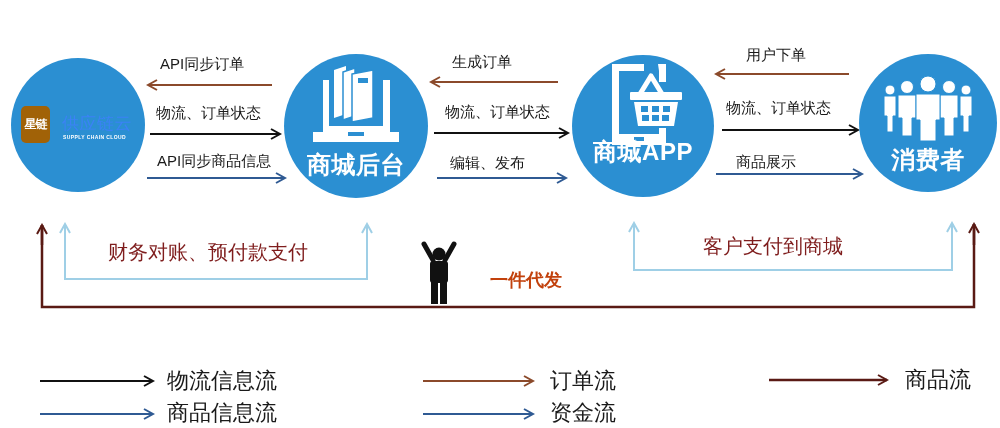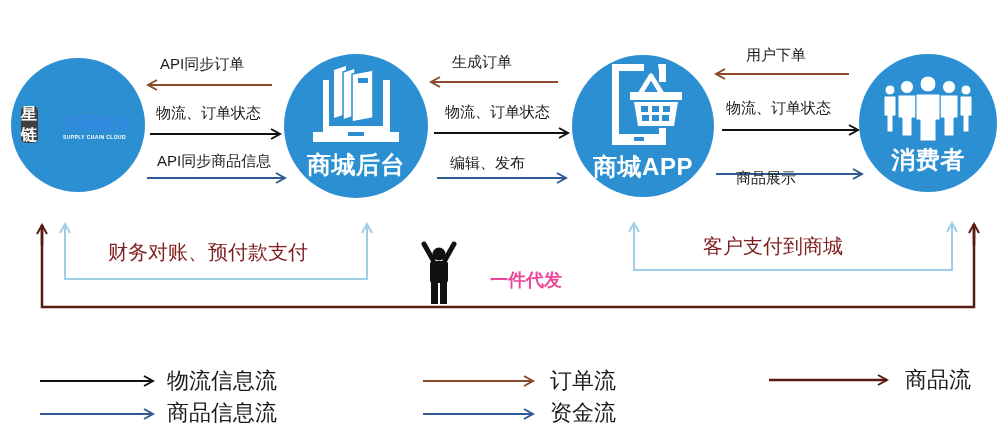--- a/index.html
+++ b/index.html
@@ -5,24 +5,24 @@
   html, body { margin:0; padding:0; background:#ffffff; }
   body { width:1000px; height:428px; position:relative; overflow:hidden;
          font-family:"Liberation Sans", "DejaVu Sans", sans-serif; color:#1a1a1a; }
   .abs { position:absolute; }
   svg.overlay { position:absolute; left:0; top:0; width:1000px; height:428px; }
   .circle { position:absolute; border-radius:50%; background:#2b8fd2; }
   .node-label { position:absolute; color:#fff; font-weight:bold; font-size:24px;
                 white-space:nowrap; transform:translate(-50%,-50%); letter-spacing:0.5px; }
   .flow-label { position:absolute; font-size:15px; white-space:nowrap; transform:translateY(-50%); color:#1a1a1a; }
   .big-label { position:absolute; font-size:20px; white-space:nowrap; transform:translateY(-50%); color:#7f1d1d; }
-  .bold-label { position:absolute; font-size:18px; font-weight:bold; white-space:nowrap; transform:translateY(-50%); color:#ec4899; }
+  .bold-label { position:absolute; font-size:18px; font-weight:bold; white-space:nowrap; transform:translateY(-50%); color:#c2410c; }
   .legend-label { position:absolute; font-size:22px; white-space:nowrap; transform:translateY(-50%); color:#1a1a1a; }
-  .logo-mark { position:absolute; left:21px; top:106px; width:17px; height:37px; background:#404040;
-               border-radius:5px; color:#fff; font-size:16px; font-weight:bold; display:flex;
+  .logo-mark { position:absolute; left:21px; top:106px; width:29px; height:37px; background:#a16207;
+               border-radius:5px; color:#fff; font-size:12px; font-weight:bold; display:flex;
                align-items:center; justify-content:center; letter-spacing:-1px; }
   .logo-name { position:absolute; left:62px; top:112px; color:#3b82f6; font-size:17px; white-space:nowrap; letter-spacing:0.5px; }
   .logo-tagline { position:absolute; left:63px; top:134px; color:#fff; font-size:5px; font-weight:bold; white-space:nowrap; letter-spacing:0.4px; }
 </style>
 </head>
 <body>
 
 <svg class="overlay" viewBox="0 0 1000 428">
   <defs>
     <marker id="hBlack" markerWidth="12" markerHeight="12" refX="10" refY="6" orient="auto" markerUnits="userSpaceOnUse">
@@ -131,21 +131,21 @@
 
     <path d="M26,42 L70,42 L66,66 L30,66 Z"></path>
     <rect x="33" y="46" width="7" height="6" fill="#2b8fd2"></rect>
     <rect x="44" y="46" width="7" height="6" fill="#2b8fd2"></rect>
     <rect x="55" y="46" width="7" height="6" fill="#2b8fd2"></rect>
     <rect x="34" y="55" width="7" height="6" fill="#2b8fd2"></rect>
     <rect x="44" y="55" width="7" height="6" fill="#2b8fd2"></rect>
     <rect x="54" y="55" width="7" height="6" fill="#2b8fd2"></rect>
   </g>
 </svg>
-<div class="node-label" style="left:643px;top:167px;">商城APP</div>
+<div class="node-label" style="left:643px;top:152px;">商城APP</div>
 
 <div class="circle" style="left:859px;top:54px;width:138px;height:138px;"></div>
 <svg class="abs" style="left:882px;top:76px;" width="92" height="66" viewBox="0 0 92 66">
   <g fill="#ffffff" stroke="#2b8fd2" stroke-width="1">
 
     <circle cx="8" cy="14" r="5"></circle>
     <path d="M2,20 L14,20 L14,40 L11,40 L11,56 L5,56 L5,40 L2,40 Z"></path>
 
     <circle cx="84" cy="14" r="5"></circle>
     <path d="M78,20 L90,20 L90,40 L87,40 L87,56 L81,56 L81,40 L78,40 Z"></path>
@@ -165,21 +165,21 @@
 <div class="flow-label" style="left:160px;top:64px;">API同步订单</div>
 <div class="flow-label" style="left:156px;top:113px;">物流、订单状态</div>
 <div class="flow-label" style="left:157px;top:161px;">API同步商品信息</div>
 
 <div class="flow-label" style="left:452px;top:62px;">生成订单</div>
 <div class="flow-label" style="left:445px;top:112px;">物流、订单状态</div>
 <div class="flow-label" style="left:450px;top:163px;">编辑、发布</div>
 
 <div class="flow-label" style="left:746px;top:55px;">用户下单</div>
 <div class="flow-label" style="left:726px;top:108px;">物流、订单状态</div>
-<div class="flow-label" style="left:736px;top:178px;text-align:right;">商品展示</div>
+<div class="flow-label" style="left:736px;top:162px;text-align:right;">商品展示</div>
 
 <div class="big-label" style="left:108px;top:252px;">财务对账、预付款支付</div>
 <div class="big-label" style="left:703px;top:246px;">客户支付到商城</div>
 <div class="bold-label" style="left:490px;top:280px;">一件代发</div>
 
 <div>
   <div class="legend-label" style="left:167px;top:381px;">物流信息流</div>
   <div class="legend-label" style="left:167px;top:413px;">商品信息流</div>
   <div class="legend-label" style="left:550px;top:381px;text-align:right;">订单流</div>
   <div class="legend-label" style="left:550px;top:413px;">资金流</div>

